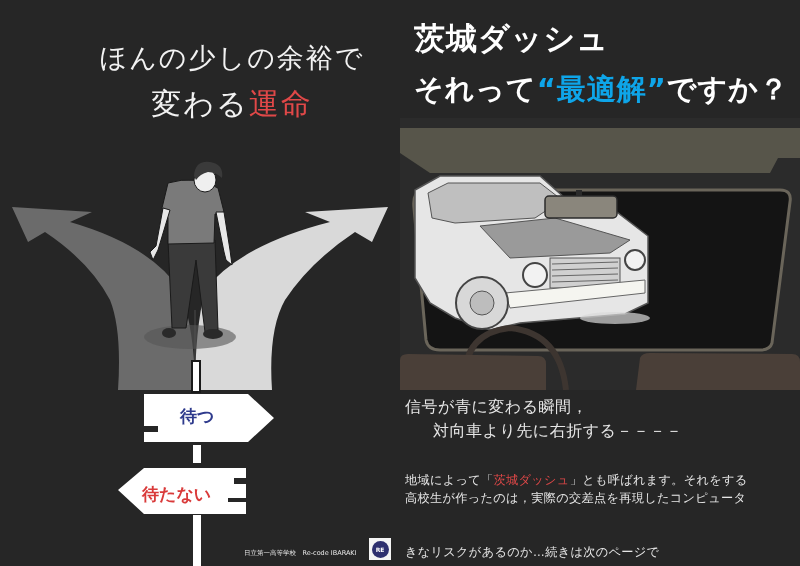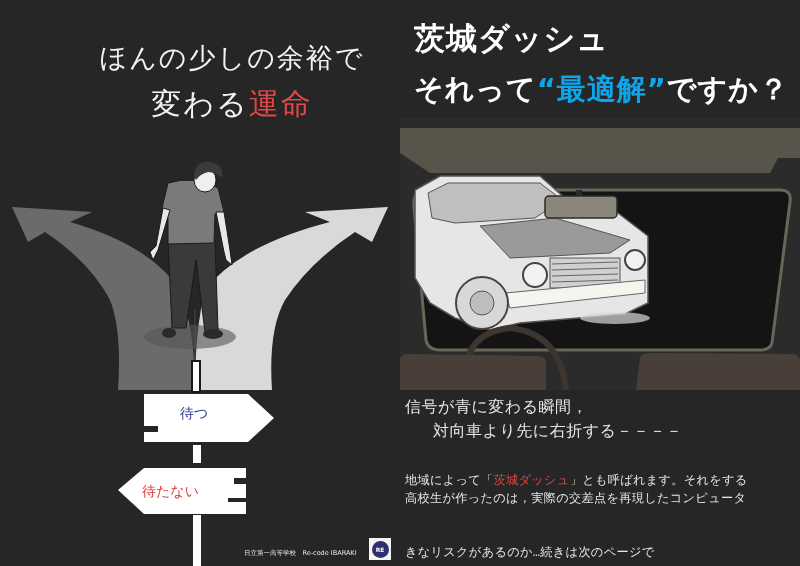--- a/index.html
+++ b/index.html
@@ -19,21 +19,21 @@
       color: #f2f2f2; font-family: "DejaVu Serif", serif; letter-spacing: 2px; padding-left: 32px;
     }
     .lt1 { top: 40px; font-size: 27px; }
     .lt2 { top: 84px; font-size: 30px; }
     .lt2 .accent { color: #e04848; }
 
     .crossroad { position: absolute; left: 0; top: 150px; width: 400px; height: 240px; }
 
     .sign { position: absolute; }
     .sign-text {
-      position: absolute; font-family: "DejaVu Sans", sans-serif; font-weight: normal; font-size: 14px;
+      position: absolute; font-family: "DejaVu Sans", sans-serif; font-weight: bold; font-size: 17px;
     }
 
     .footer-credit {
       position: absolute; left: 244px; top: 549px;
       color: #e8e8e8; font-size: 6.5px; font-family: "DejaVu Sans", sans-serif; white-space: nowrap;
     }
     .logo {
       position: absolute; left: 369px; top: 538px; width: 22px; height: 22px;
       background: #f4f4f4; display: flex; align-items: center; justify-content: center;
     }
@@ -48,21 +48,21 @@
       position: absolute; left: 14px; color: #ffffff;
       font-family: "DejaVu Sans", sans-serif; font-weight: bold; letter-spacing: 1px;
       white-space: nowrap;
     }
     .rt1 { top: 18px; font-size: 31px; }
     .rt2 { top: 70px; font-size: 29px; }
     .rt2 .accent { color: #0ea5e9; }
 
     .car-scene { position: absolute; left: 0; top: 118px; width: 400px; height: 272px; }
 
-    .body-text { position: absolute; left: 5px; color: #e6e6e6; font-family: Liberation Mono, monospace; white-space: nowrap; }
+    .body-text { position: absolute; left: 5px; color: #e6e6e6; font-family: Liberation Sans, sans-serif; white-space: nowrap; }
     .bt-lead { font-size: 16px; letter-spacing: 0.5px; }
     .bt-small { font-size: 12.2px; letter-spacing: 0.3px; }
     .bt-small .accent { color: #e04848; }
   </style>
 </head>
 <body>
 
 <div class="page page-left">
   <div class="left-title lt1">ほんの少しの余裕で</div>
   <div class="left-title lt2">

